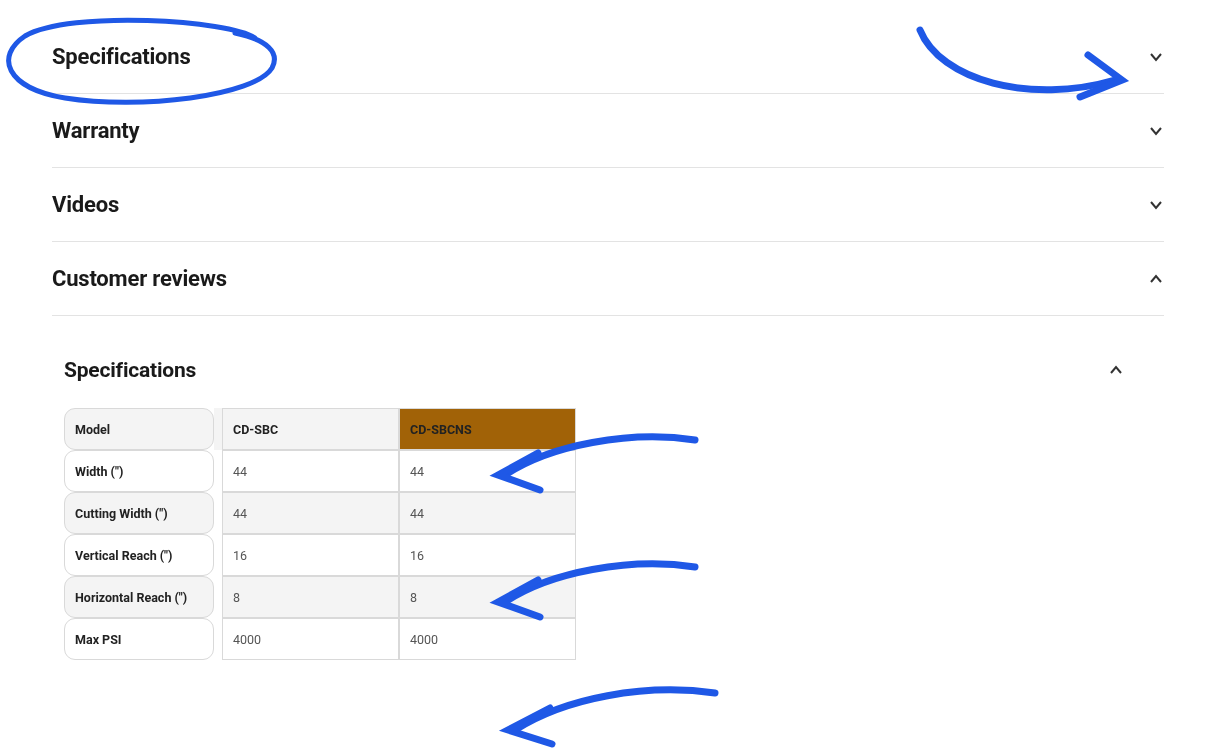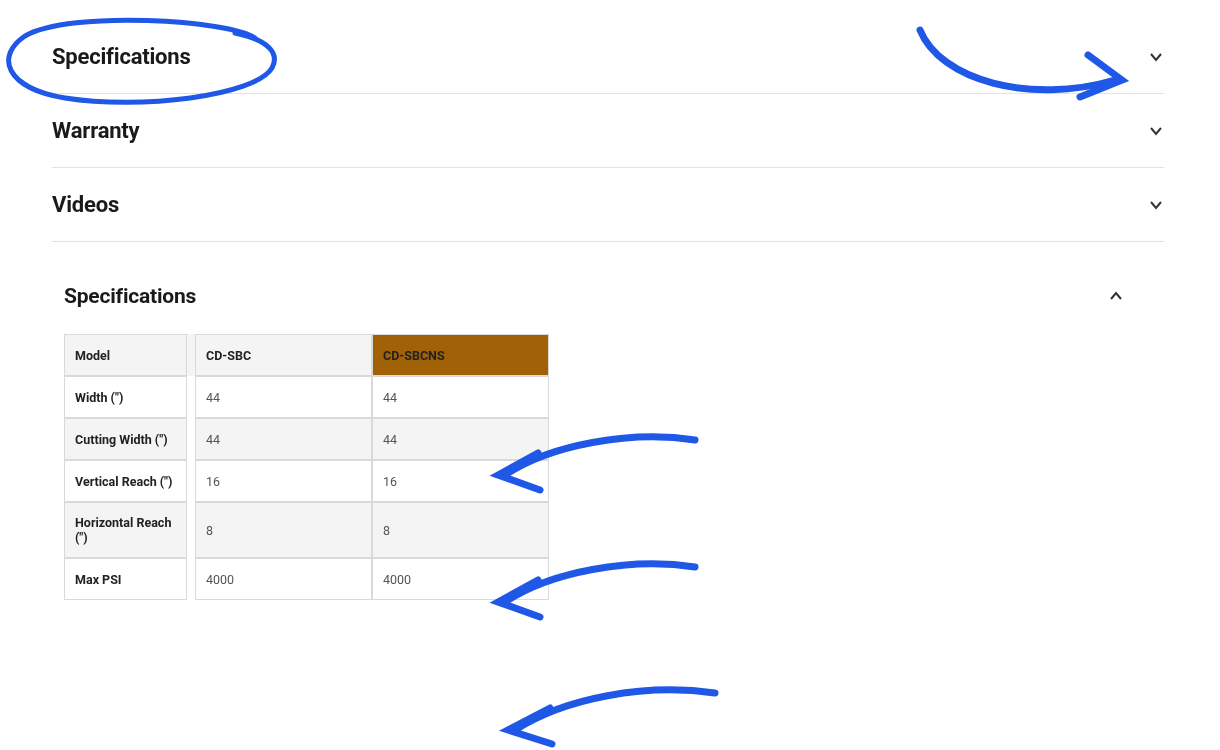--- a/index.html
+++ b/index.html
@@ -67,25 +67,26 @@
     font-size: 12.5px;
   }
   .spec-table td, .spec-table th {
     border: 1px solid #d9d9d9;
     padding: 12px 10px;
     text-align: left;
     vertical-align: middle;
     height: 42px;
   }
   .col-label {
-    width: 123px;
+    width: 150px;
     font-weight: 700;
     background: #fafafa;
     font-size: 12.5px;
     color: #222;
+    border-radius: 11px;
   }
   .col-val {
     width: 177px;
     color: #555;
     font-weight: 400;
   }
   .gap-col {
     width: 8px;
     border: none !important;
     padding: 0 !important;
@@ -140,20 +141,30 @@
     <div class="acc-header">
       <span class="acc-title">Videos</span>
       <span class="chev">
         <svg viewBox="0 0 14 14">
             <polyline points="2,4 7,10 12,4"></polyline>
           </svg>
       </span>
     </div>
   </div>
 
+  <div class="acc-item">
+    <div class="acc-header">
+      <span class="acc-title">Customer reviews</span>
+      <span class="chev">
+        <svg viewBox="0 0 14 14">
+            <polyline points="2,10 7,4 12,10"></polyline>
+          </svg>
+      </span>
+    </div>
+  </div>
 
   <div class="spec-open">
     <div class="spec-open-header">
       <span class="spec-open-title">Specifications</span>
       <span class="chev">
         <svg viewBox="0 0 14 14">
             <polyline points="2,10 7,4 12,10"></polyline>
           </svg>
       </span>
     </div>

